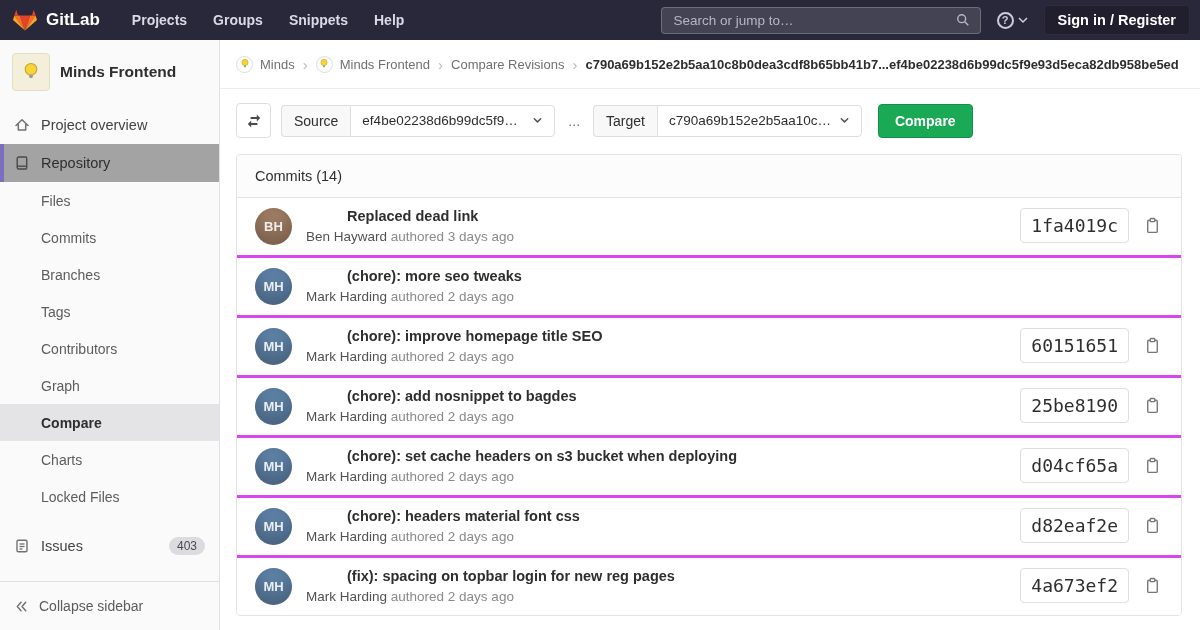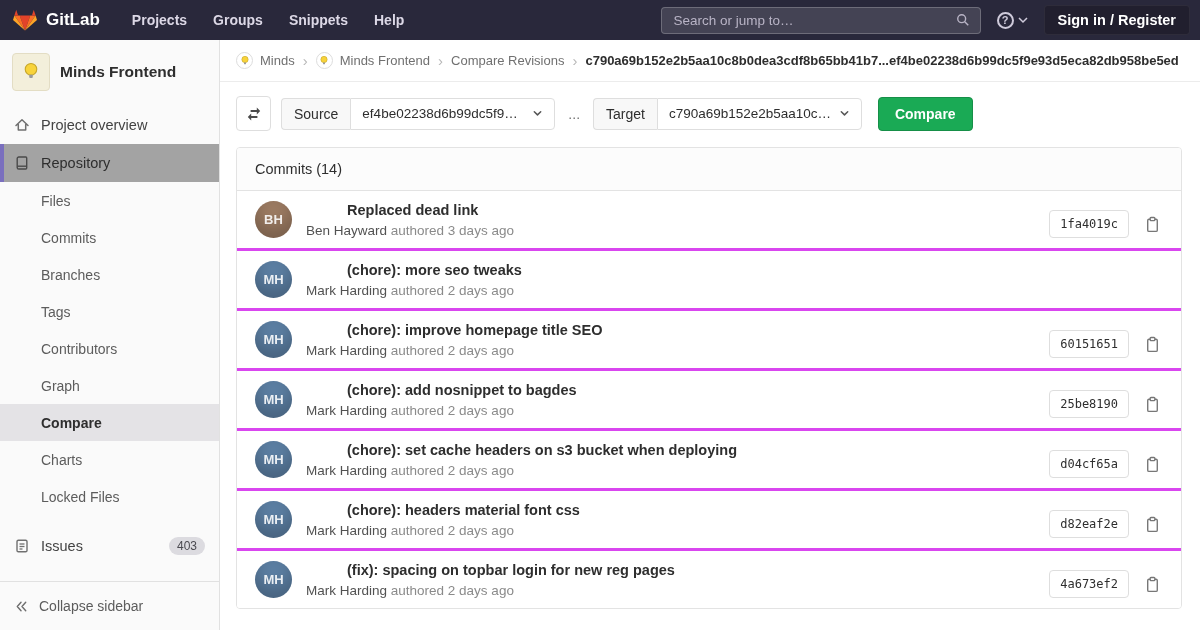--- a/index.html
+++ b/index.html
@@ -72,21 +72,21 @@
   }
   .collapse {
     position: absolute; bottom: 0; left: 0; right: 0; height: 49px;
     border-top: 1px solid #e1e1e1; display: flex; align-items: center; gap: 10px;
     padding: 0 14px; color: #5c5c5c; font-size: 14px; background: #fafafa; cursor: pointer;
   }
 
   
   .main { position: absolute; top: 40px; left: 220px; right: 0; bottom: 0; background: #fff; overflow: hidden; }
   .breadcrumbs {
-    height: 42px; display: flex; align-items: center; gap: 7px; padding: 0 18px 0 16px;
+    height: 49px; display: flex; align-items: center; gap: 7px; padding: 0 18px 0 16px;
     border-bottom: 1px solid #ececec; white-space: nowrap; overflow: hidden;
   }
   .crumb { color: #707070; font-size: 13px; cursor: pointer; text-decoration: none; }
   .crumb-avatar {
     width: 17px; height: 17px; border-radius: 50%; border: 1px solid #ddd; background: #fff;
     display: inline-flex; align-items: center; justify-content: center; flex: 0 0 17px;
   }
   .crumb-sep { color: #b8b8b8; font-size: 15px; margin: 0 1px; }
   .crumb-current { color: #2e2e2e; font-weight: bold; font-size: 13px; }
 
@@ -112,34 +112,34 @@
     background: #1aaa55; border: 1px solid #168f48; color: #fff; font-size: 14px;
     font-weight: 600; padding: 8px 16px; border-radius: 4px; cursor: pointer; margin-left: 6px;
     font-family: "Liberation Sans", sans-serif;
   }
 
   .commits-panel { margin: 4px 18px 0 16px; border: 1px solid #e3e3e3; border-radius: 4px; overflow: hidden; }
   .commits-header {
     padding: 13px 18px; font-size: 14.5px; color: #2e2e2e;
     background: #fcfcfc; border-bottom: 1px solid #e3e3e3;
   }
-  .commit-row { display: flex; align-items: flex-end; gap: 14px; padding: 10px 18px; background: #fff; }
+  .commit-row { display: flex; align-items: flex-start; gap: 14px; padding: 10px 18px; background: #fff; }
   .commit-row + .commit-row { border-top: 3px solid #d946ef; }
   .commit-avatar {
     width: 37px; height: 37px; border-radius: 50%; flex: 0 0 37px;
     display: flex; align-items: center; justify-content: center;
     color: rgba(255,255,255,.88); font-size: 13px; font-weight: bold;
     box-shadow: inset 0 -10px 16px rgba(0,0,0,.22);
   }
   .commit-title { font-size: 14.5px; font-weight: bold; color: #2e2e2e; margin-bottom: 5px; cursor: pointer; margin-left: 41px; }
   .commit-meta { font-size: 13.5px; color: #8a8a8a; }
   .commit-author { color: #525252; cursor: pointer; }
   .commit-right { margin-left: auto; display: flex; align-items: center; gap: 13px; }
   .commit-sha {
-    font-family: "DejaVu Sans Mono", monospace; font-size: 12px; color: #2e2e2e;
+    font-family: "DejaVu Sans Mono", monospace; font-size: 18px; color: #2e2e2e;
     border: 1px solid #dedede; border-radius: 4px; padding: 6px 10px; background: #fff; cursor: pointer;
   }
   .copy-btn { background: none; border: none; padding: 2px; cursor: pointer; line-height: 0; }
 </style>
 </head>
 <body>
 
 <div class="app">
 
   <div class="header">

